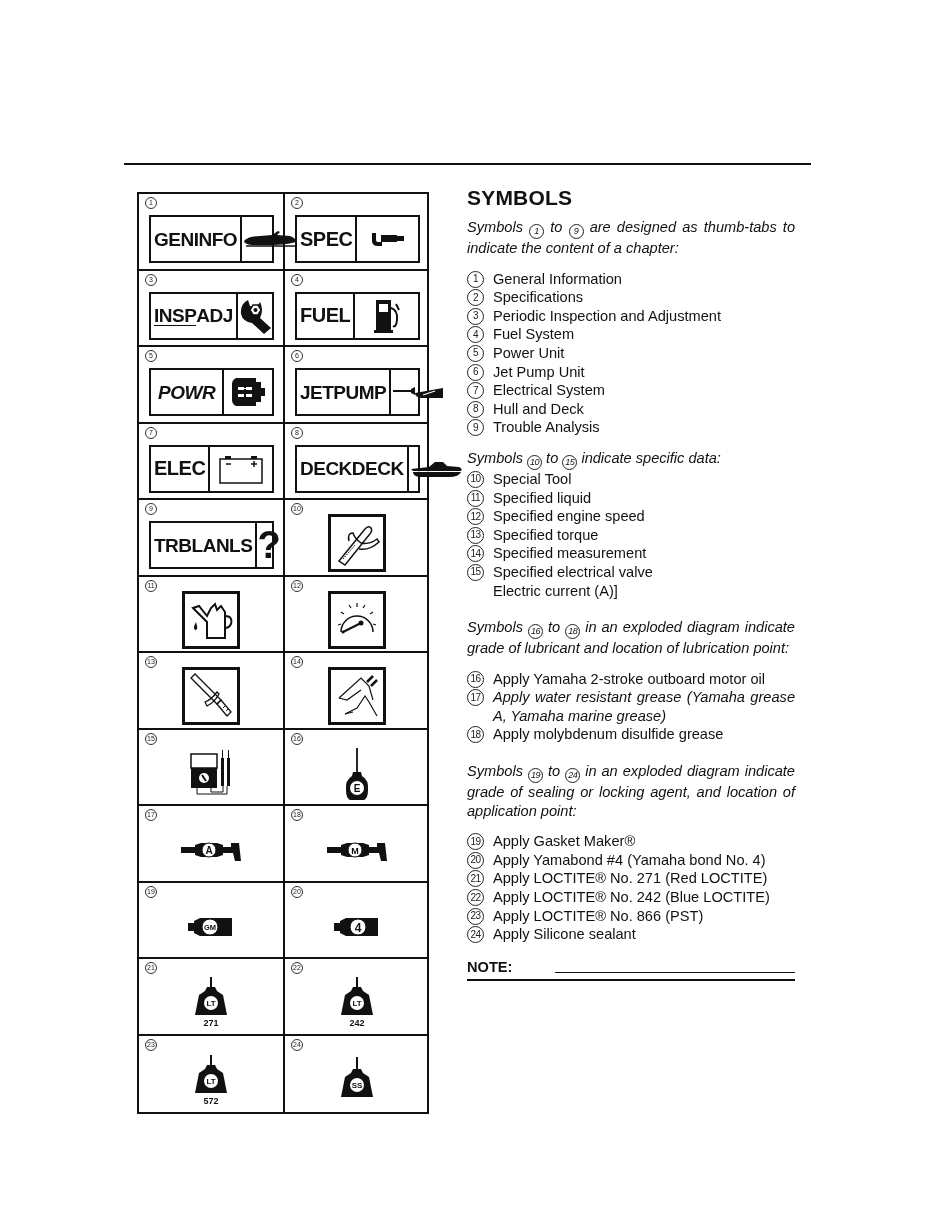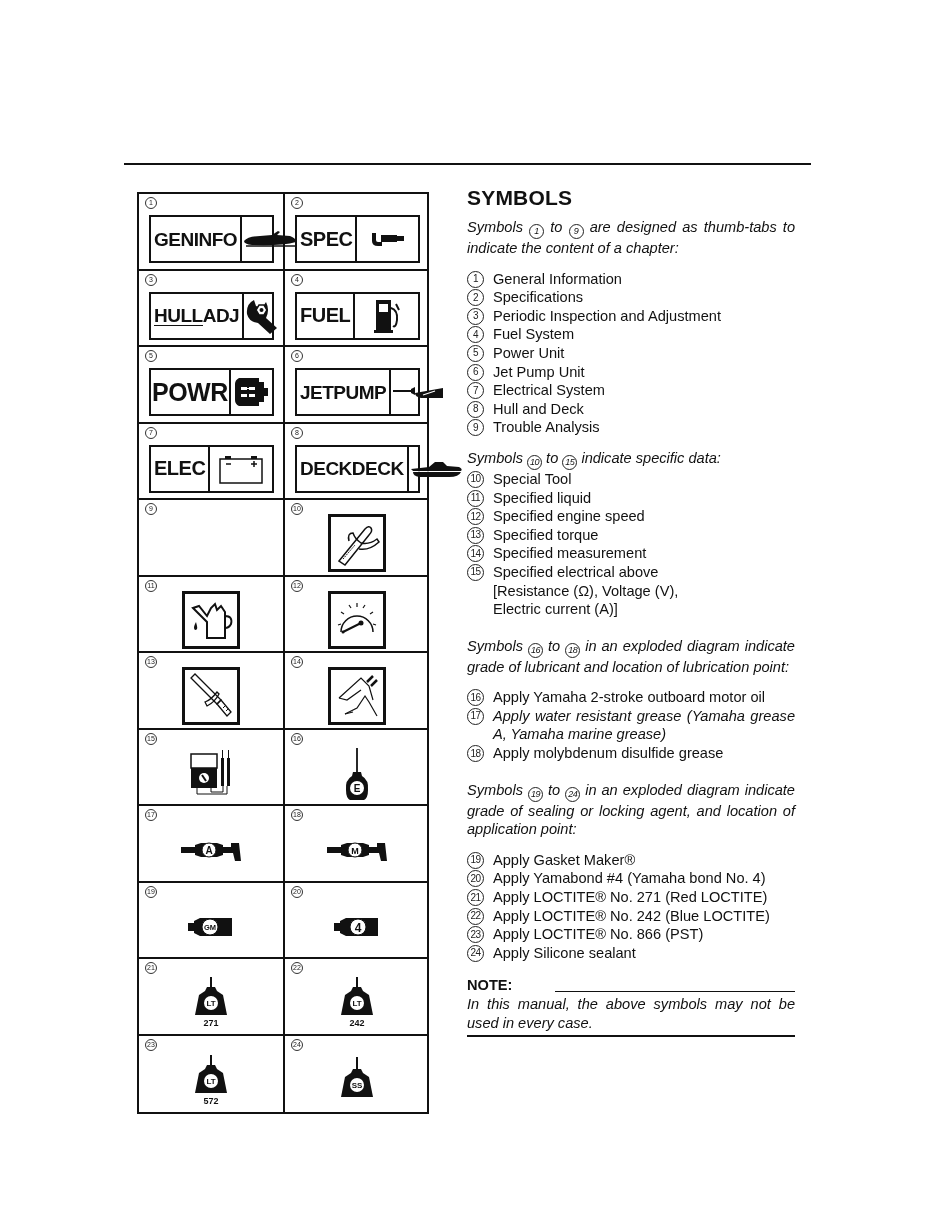--- a/index.html
+++ b/index.html
@@ -101,21 +101,21 @@
             <rect x="28" y="8" width="8" height="5" fill="#111"></rect>
           </svg>
       </div>
     </div>
   </div>
 
   <div class="cell">
     <span class="num">3</span>
     <div class="tab">
       <div class="lbl two">
-        <span style="border-bottom:1px solid #111;">HULL</span>
+        <span style="border-bottom:1px solid #111;">INSP</span>
         <span>ADJ</span>
       </div>
       <div class="pic">
         <svg width="36" height="40" viewBox="0 0 36 40">
             <path d="M10 4 Q2 8 3 18 Q5 26 14 27 L26 38 L33 32 L22 22 Q26 14 22 6 L18 12 L12 10Z" fill="#111"></path>
             <polygon points="15,9 20,9 23,14 20,19 15,19 12,14" fill="#fff" stroke="#111" stroke-width="1.5"></polygon>
             <circle cx="17.5" cy="14" r="2" fill="#111"></circle>
           </svg>
       </div>
     </div>
@@ -133,21 +133,21 @@
             <path d="M19 12 Q26 14 25 24 Q24 32 21 30" fill="none" stroke="#111" stroke-width="2"></path>
             <path d="M24 8 L27 14" stroke="#111" stroke-width="2"></path>
           </svg>
       </div>
     </div>
   </div>
 
   <div class="cell">
     <span class="num">5</span>
     <div class="tab">
-      <div class="lbl" style="font-size:25px;padding:0 1px;">POWR</div>
+      <div class="lbl" style="font-size:19px;padding:0 7px;font-style:italic;">POWR</div>
       <div class="pic">
         <svg width="40" height="36" viewBox="0 0 40 36">
             <path d="M8 4 L28 4 L28 8 L33 8 L33 14 L37 14 L37 22 L33 22 L33 28 L28 28 L28 32 L8 32 Q4 30 4 26 L4 10 Q4 6 8 4Z" fill="#111"></path>
             <rect x="10" y="13" width="6" height="3" fill="#fff"></rect>
             <rect x="18" y="13" width="6" height="3" fill="#fff"></rect>
             <rect x="10" y="20" width="6" height="3" fill="#fff"></rect>
             <rect x="18" y="20" width="6" height="3" fill="#fff"></rect>
             <line x1="16" y1="14.5" x2="18" y2="14.5" stroke="#fff"></line>
           </svg>
       </div>
@@ -201,20 +201,29 @@
             <path d="M2 12 L20 10 L26 5 L34 5 L38 9 L50 10 Q54 12 52 14 L4 14Z" fill="#111"></path>
             <path d="M4 15 L52 15 Q50 20 40 20 L10 20 Q4 19 4 15Z" fill="#111"></path>
             <line x1="6" y1="14.5" x2="52" y2="14.5" stroke="#fff" stroke-width="0.8"></line>
           </svg>
       </div>
     </div>
   </div>
 
   <div class="cell">
     <span class="num">9</span>
+    <div class="tab">
+      <div class="lbl two">
+        <span>TRBL</span>
+        <span>ANLS</span>
+      </div>
+      <div class="pic">
+        <span style="font-weight:bold;font-size:38px;line-height:38px;">?</span>
+      </div>
+    </div>
   </div>
 
   <div class="cell">
     <span class="num">10</span>
     <div class="frame">
       <svg width="48" height="48" viewBox="0 0 48 48">
           <path d="M6 42 L32 10 Q36 6 38 9 Q40 12 36 16 L12 46Z" fill="none" stroke="#111" stroke-width="1.5"></path>
           <line x1="10" y1="40" x2="22" y2="26" stroke="#111" stroke-width="1" stroke-dasharray="1.5 1"></line>
           <path d="M16 22 Q14 14 20 14 Q22 20 28 24 Q36 26 44 20 L46 23 Q36 32 26 30" fill="none" stroke="#111" stroke-width="1.5"></path>
         </svg>
@@ -489,23 +498,22 @@
     <div class="item">
         <span class="circ">13</span>
         <span>Specified torque</span>
       </div>
     <div class="item">
         <span class="circ">14</span>
         <span>Specified measurement</span>
       </div>
     <div class="item">
         <span class="circ">15</span>
-        <span>Specified electrical above</span>
-      </div>
-    <div class="indent">[Resistance (Ω), Voltage (V),</div>
+        <span>Specified electrical valve</span>
+      </div>
     <div class="indent">Electric current (A)]</div>
   </div>
   <div class="gap" style="height:18px;"></div>
 
   <p class="para">
     <span>Symbols</span>
     <span class="icirc">16</span>
     <span>to</span>
     <span class="icirc">18</span>
     <span>in an exploded diagram indicate grade of lubricant and location of lubrication point:</span>
@@ -559,15 +567,14 @@
     <div class="item">
         <span class="circ">24</span>
         <span>Apply Silicone sealant</span>
       </div>
   </div>
 
   <div class="note-head">
     <span>NOTE:</span>
     <span class="line"></span>
   </div>
-  <p class="para">In this manual, the above symbols may not be used in every case.</p>
   <div class="note-rule"></div>
 </div>
 
 </body></html>

